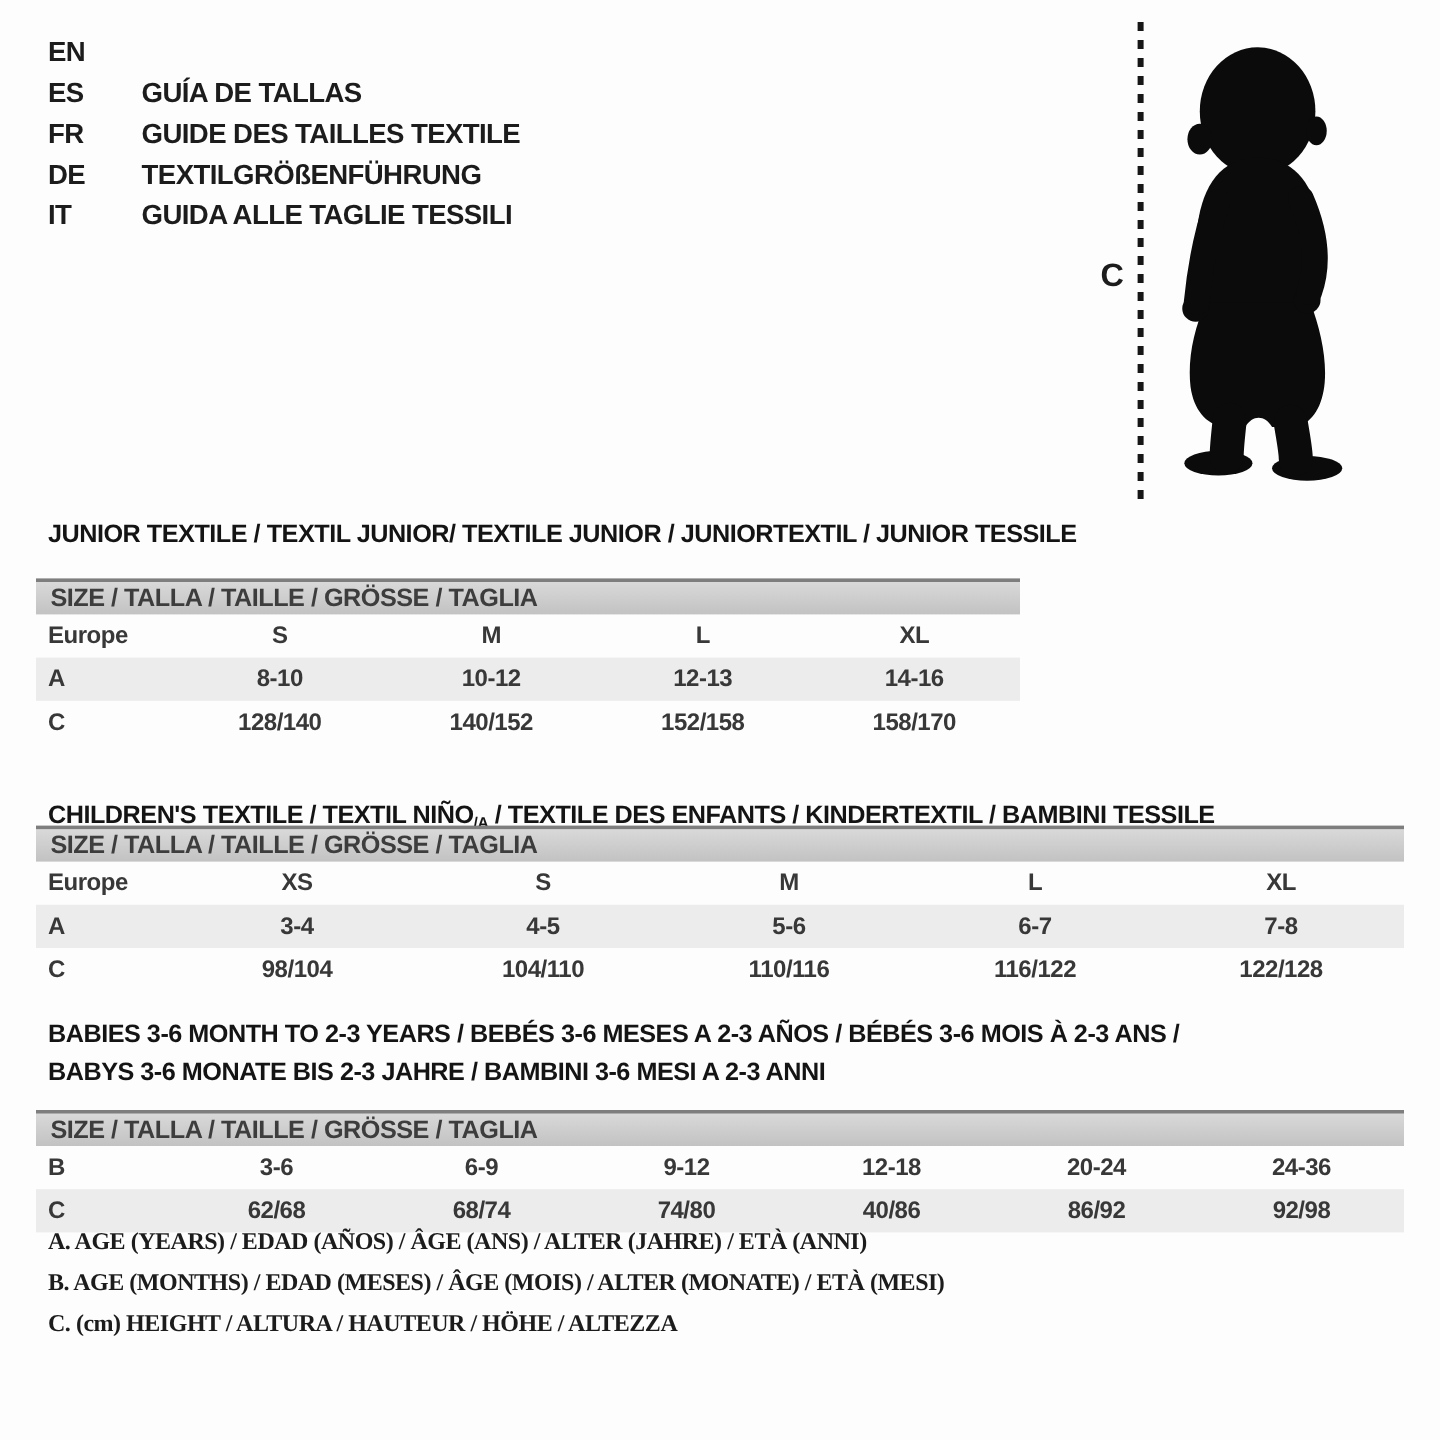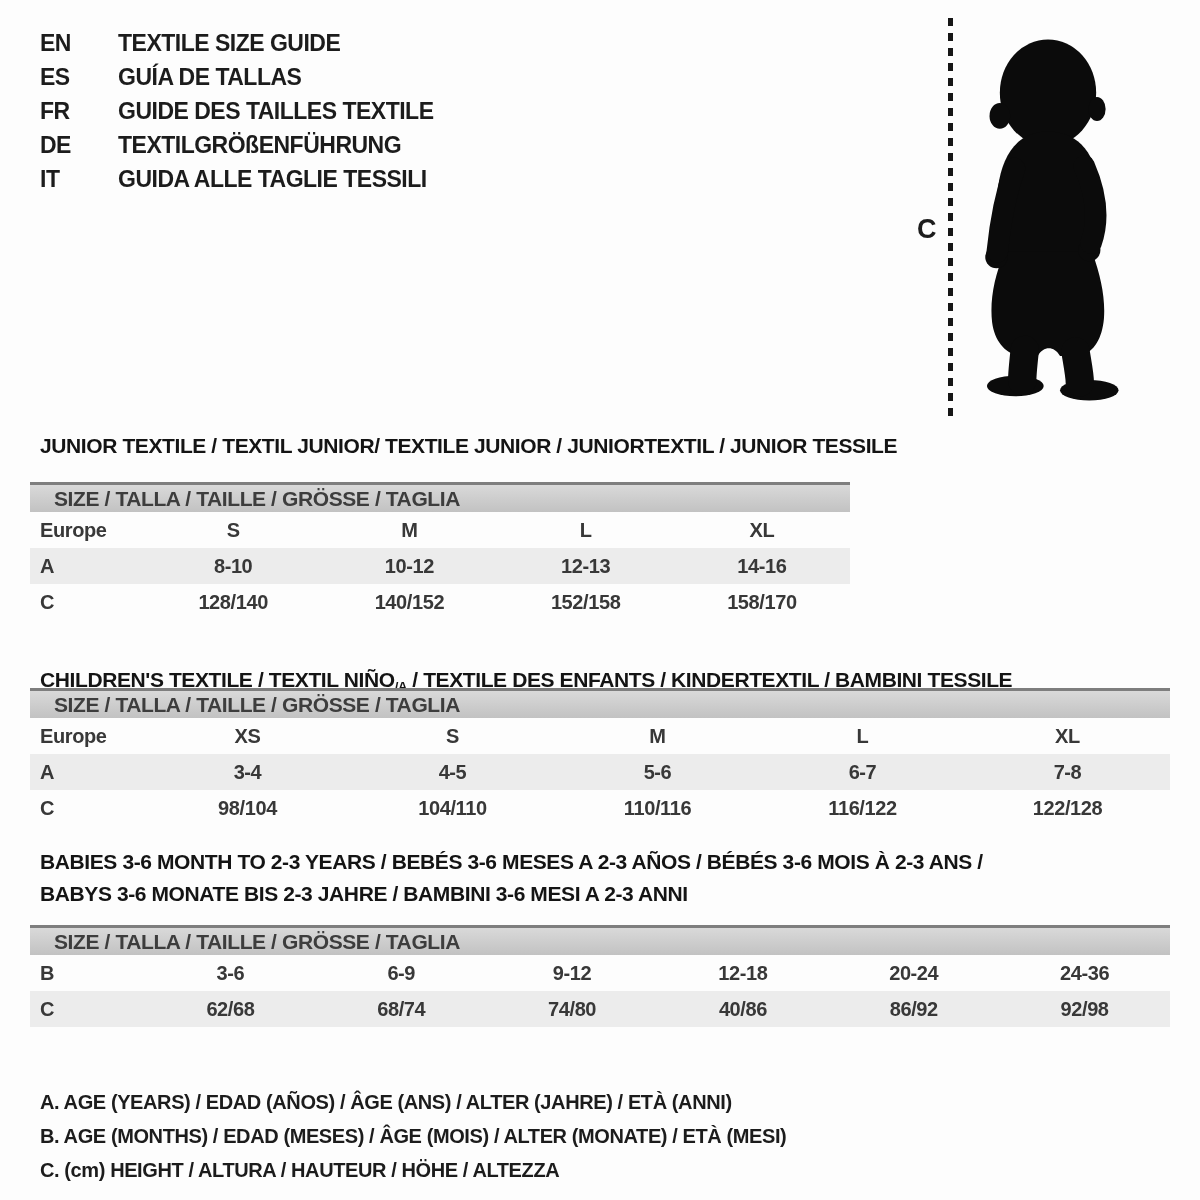--- a/index.html
+++ b/index.html
@@ -24,46 +24,45 @@
 
   
   .section-title { font-size:21px; font-weight:700; letter-spacing:-0.4px;
     color:#141414; white-space:nowrap; }
   .sub { font-size:13px; vertical-align:-4px; }
 
   
   .size-table { left:30px; }
   .size-bar { height:30px; box-sizing:border-box; border-top:3px solid #7e7e7e;
     background:linear-gradient(#d9d9d9, #c2c2c2);
-    display:flex; align-items:center; padding-left:24px;
+    display:flex; align-items:center; padding-left:12px;
     font-size:21px; font-weight:700; color:#3d3d3d; letter-spacing:-0.4px; }
   .trow { display:grid; height:36px; align-items:center;
     font-size:20px; font-weight:700; color:#383838; letter-spacing:-0.4px; }
   .trow.shade { background:#ececec; }
   .row-label { padding-left:10px; text-align:left; }
   .cell { text-align:center; }
   .t-junior   { width:820px;  }
   .t-junior .trow   { grid-template-columns:115px repeat(4,1fr); }
   .t-children { width:1140px; }
   .t-children .trow { grid-template-columns:115px repeat(5,1fr); }
   .t-babies   { width:1140px; }
   .t-babies .trow   { grid-template-columns:115px repeat(6,1fr); }
 
   
-  .notes { left:40px; top:1085px; }
+  .notes { left:40px; top:1018px;font-family:Liberation Serif, serif; }
   .note-line { height:34px; display:flex; align-items:center;
     font-size:20px; font-weight:700; letter-spacing:-0.4px; white-space:nowrap; }
 </style>
 </head>
 <body>
 
 <div class="abs lang-block">
   <div class="lang-row">
     <span class="lang-code">EN</span>
-    <span class="lang-title">TEXTILE SIZE GUIDE</span>
   </div>
   <div class="lang-row">
     <span class="lang-code">ES</span>
     <span class="lang-title">GUÍA DE TALLAS</span>
   </div>
   <div class="lang-row">
     <span class="lang-code">FR</span>
     <span class="lang-title">GUIDE DES TAILLES TEXTILE</span>
   </div>
   <div class="lang-row">

